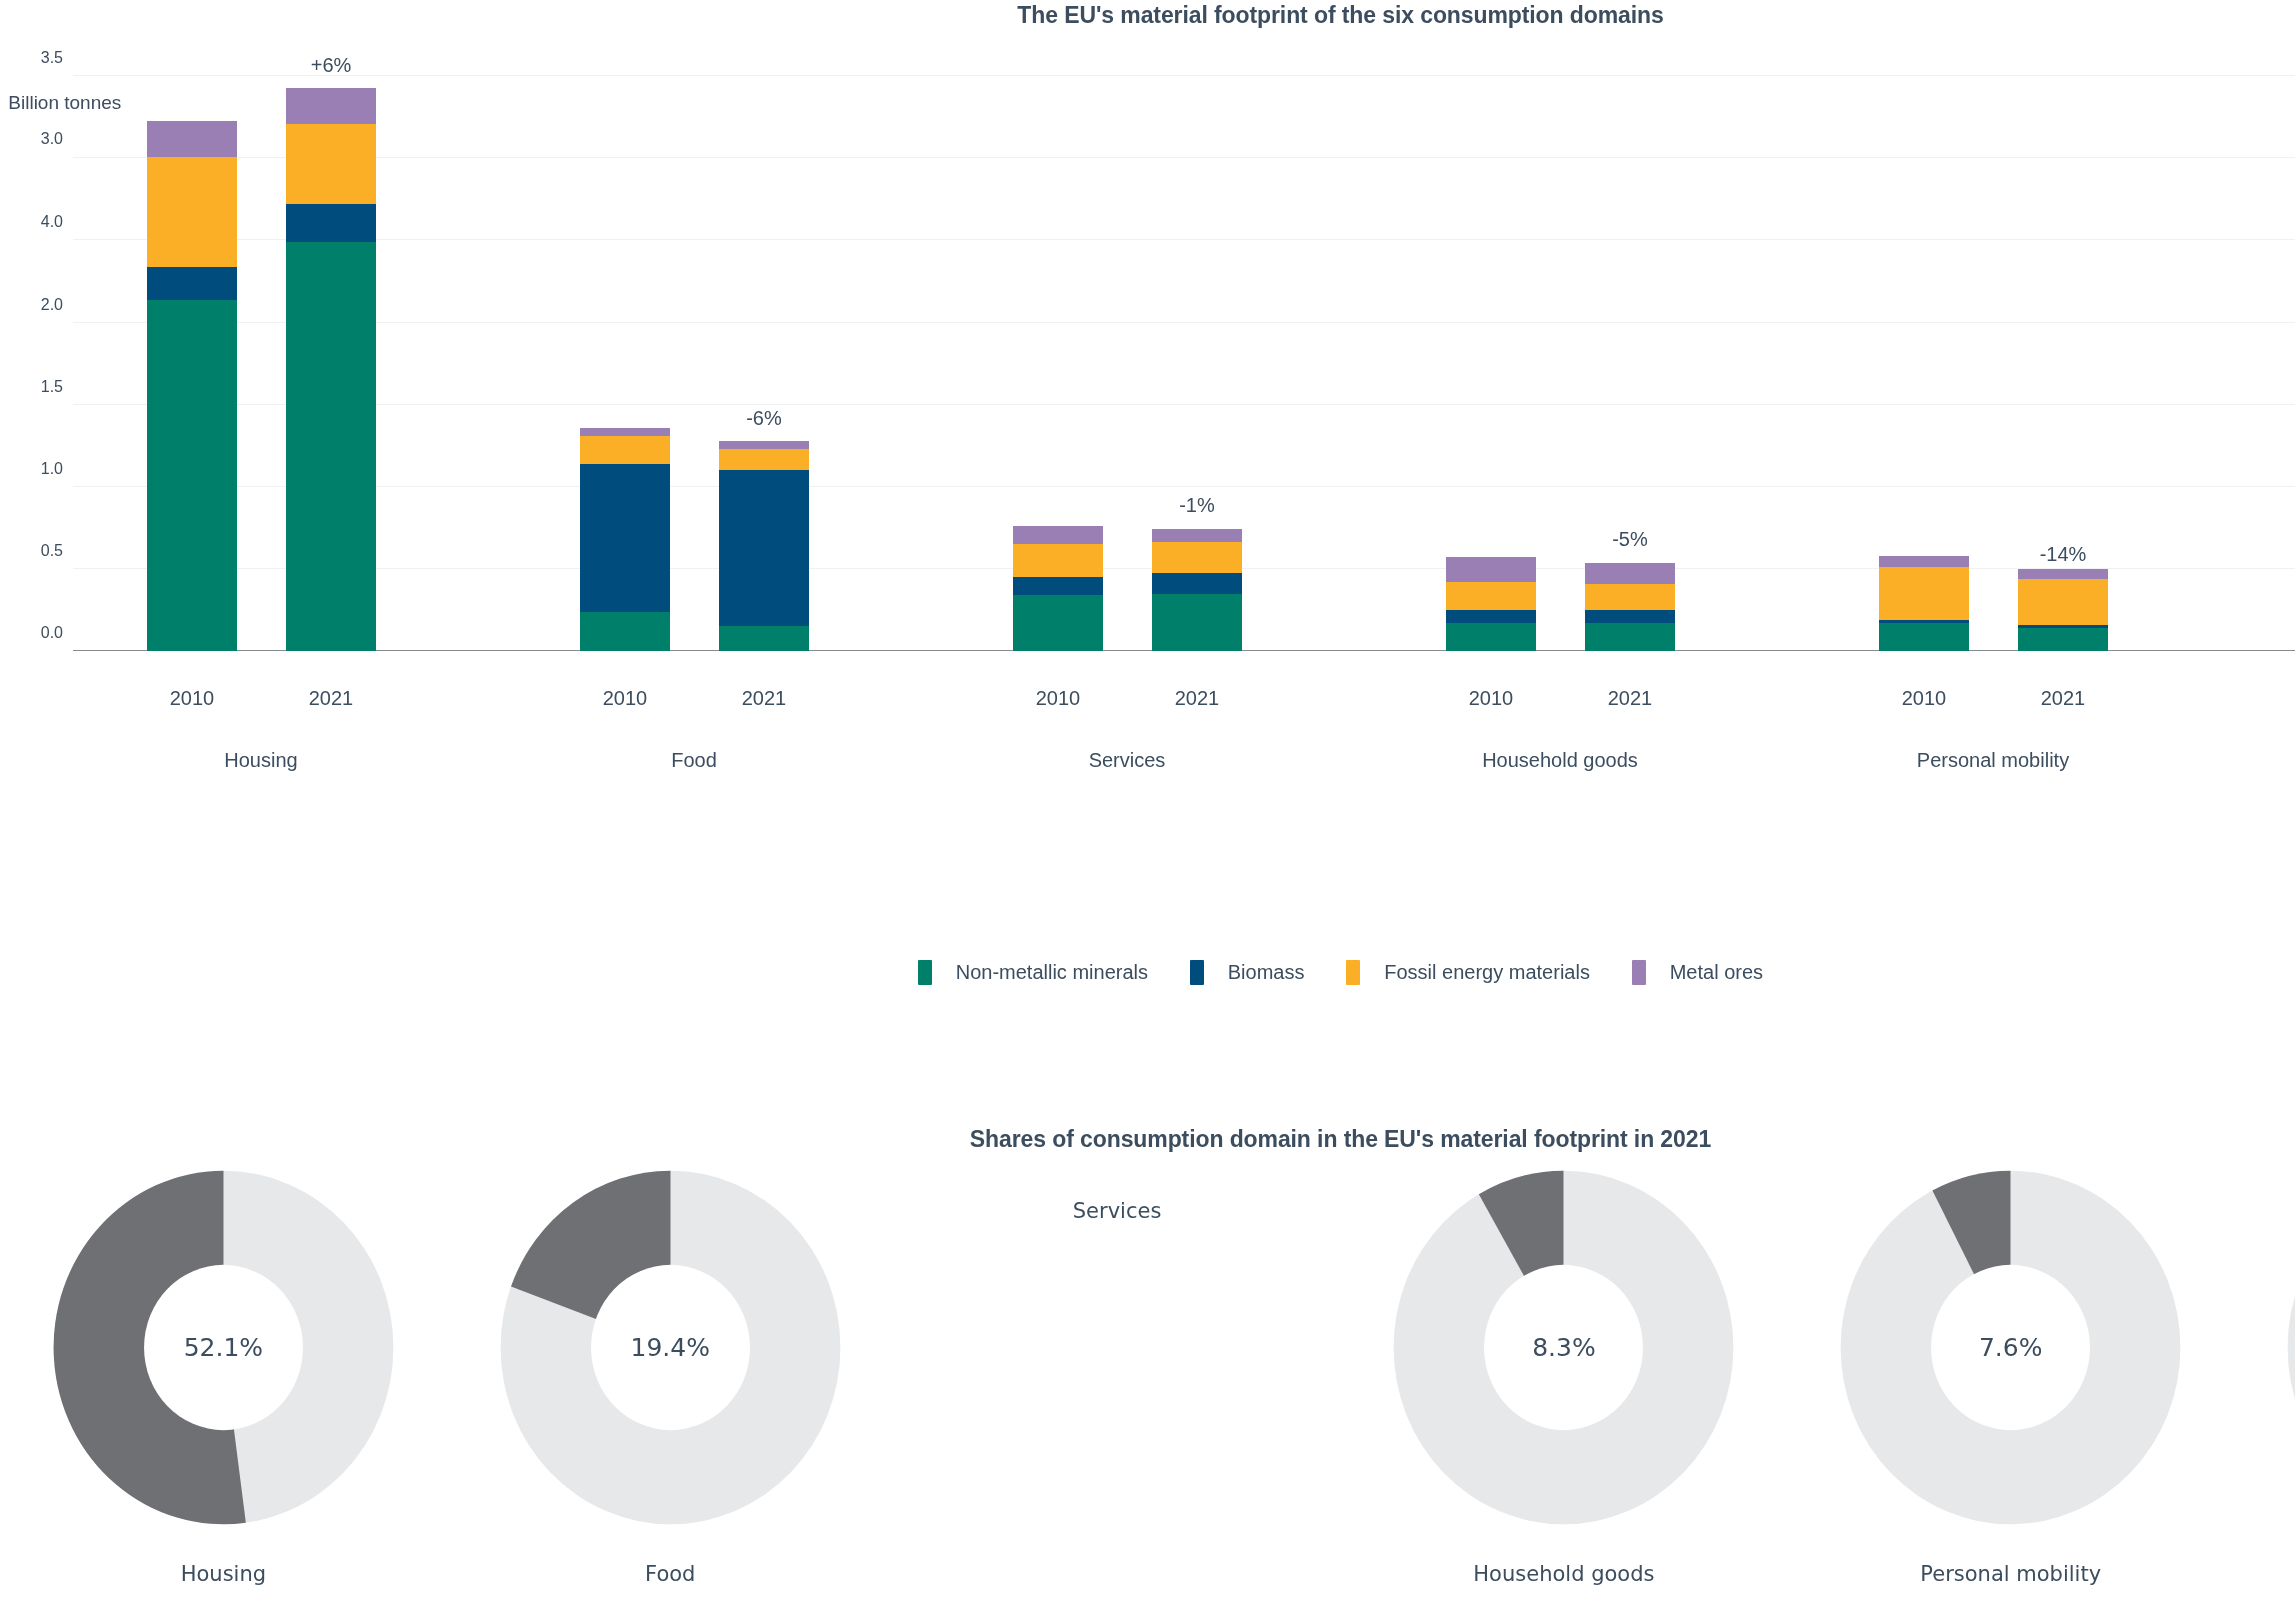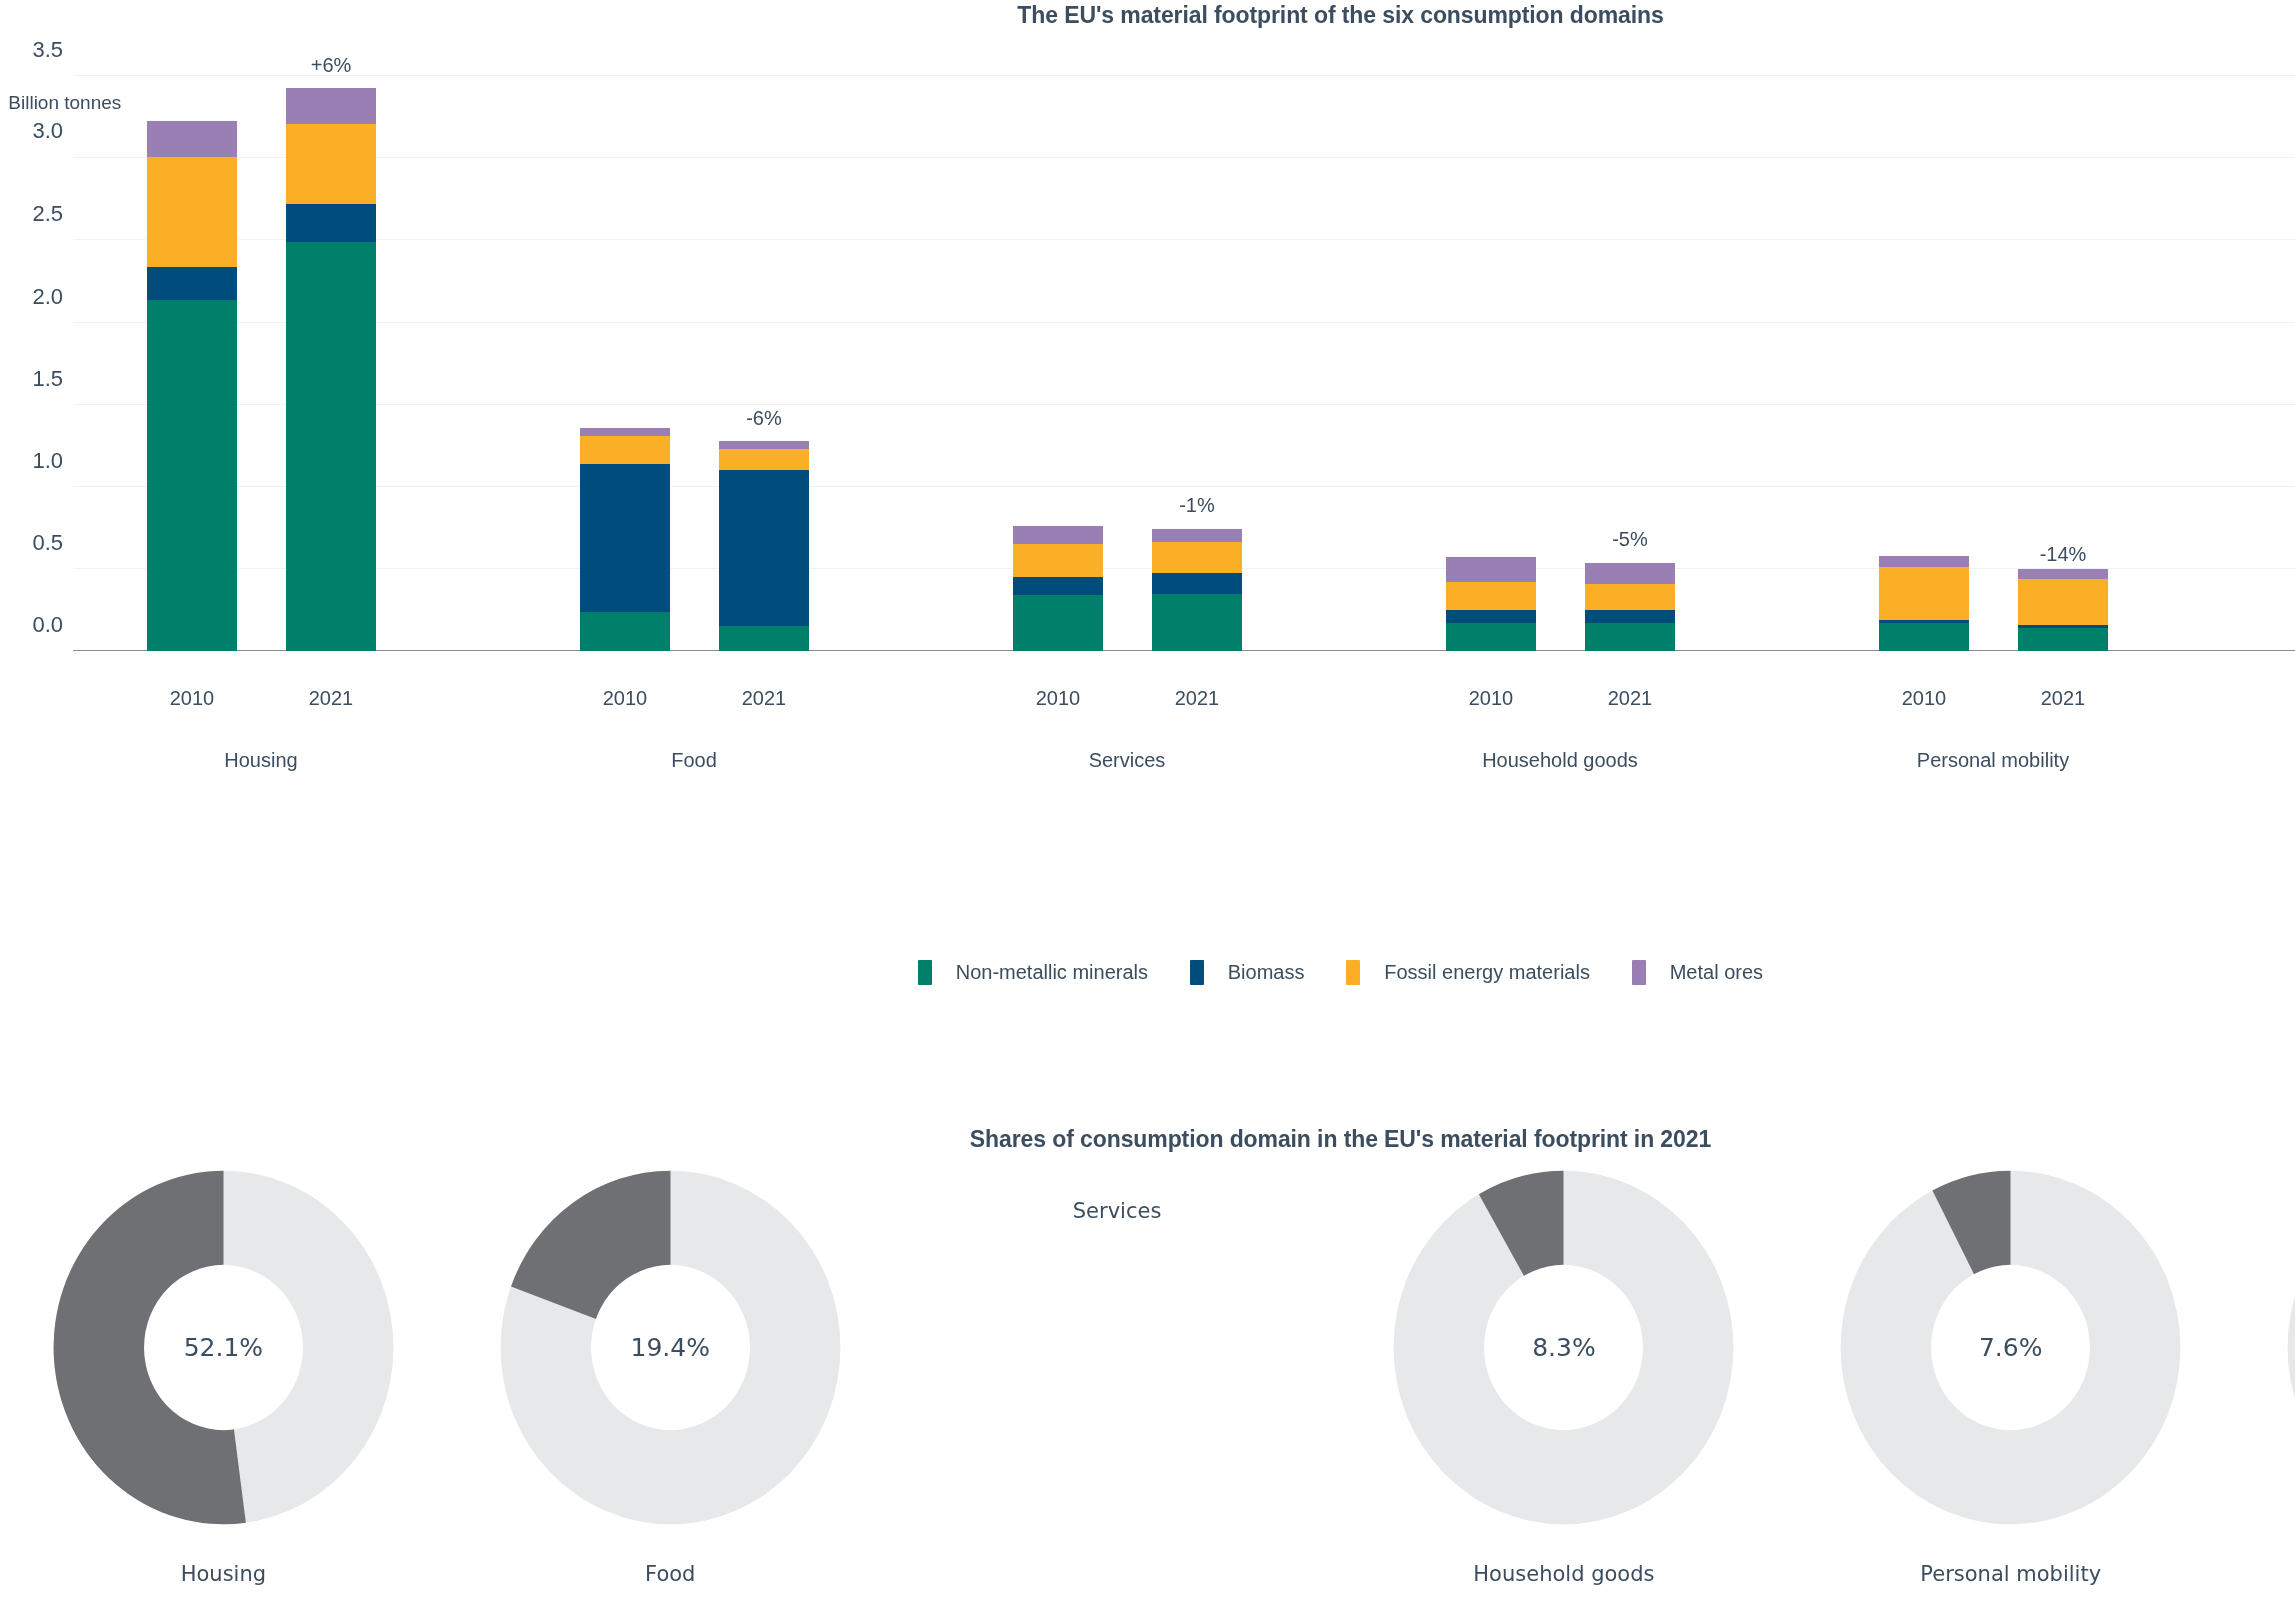--- a/index.html
+++ b/index.html
@@ -50,21 +50,21 @@
     height: 0.9px;
     background: #f0f1f3;
   }
   .gridline.zero { background: #878c91; height: 1.4px; }
 
   .ytick {
     position: absolute;
     right: 2609px;            
     width: 60px;
     text-align: right;
-    font-size: 22px;
+    font-size: 16px;
     color: #3b4d5e;
     transform: translateY(-50%);
     white-space: nowrap;
   }
 
   
   .group { position: absolute; bottom: 0; height: 100%; }
   .bar {
     position: absolute;
     bottom: 0;
@@ -166,21 +166,21 @@
         <div class="ytick" style="bottom: 0px;">0.0</div>
         <div class="gridline" style="bottom: 82px;"></div>
         <div class="ytick" style="bottom: 82px;">0.5</div>
         <div class="gridline" style="bottom: 164px;"></div>
         <div class="ytick" style="bottom: 164px;">1.0</div>
         <div class="gridline" style="bottom: 246px;"></div>
         <div class="ytick" style="bottom: 246px;">1.5</div>
         <div class="gridline" style="bottom: 328px;"></div>
         <div class="ytick" style="bottom: 328px;">2.0</div>
         <div class="gridline" style="bottom: 411px;"></div>
-        <div class="ytick" style="bottom: 411px;">2.5</div>
+        <div class="ytick" style="bottom: 411px;">4.0</div>
         <div class="gridline" style="bottom: 493px;"></div>
         <div class="ytick" style="bottom: 494px;">3.0</div>
         <div class="gridline" style="bottom: 575px;"></div>
         <div class="ytick" style="bottom: 575px;">3.5</div>
         <div class="group" style="left: 0px; width: 433px;">
           <div class="bar" style="left: 74px; height: 530px;">
             <div class="seg" style="height: 351px; background: rgb(0, 128, 106);"></div>
             <div class="seg" style="height: 33px; background: rgb(0, 76, 124);"></div>
             <div class="seg" style="height: 110px; background: rgb(251, 175, 38);"></div>
             <div class="seg" style="height: 36px; background: rgb(154, 127, 181);"></div>

